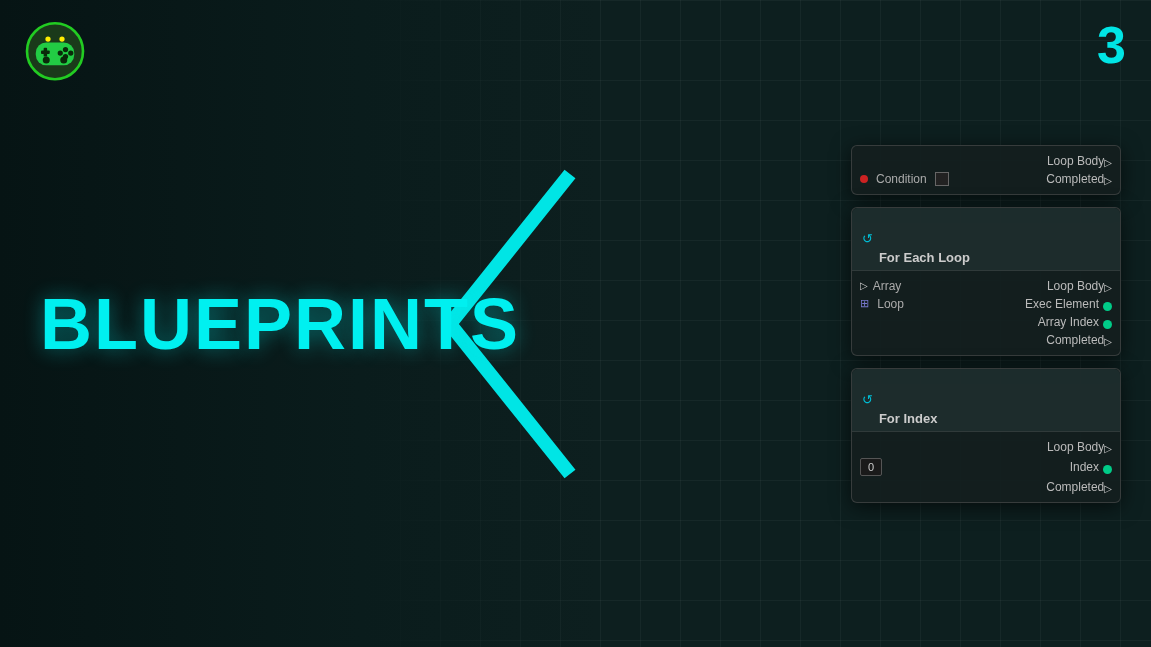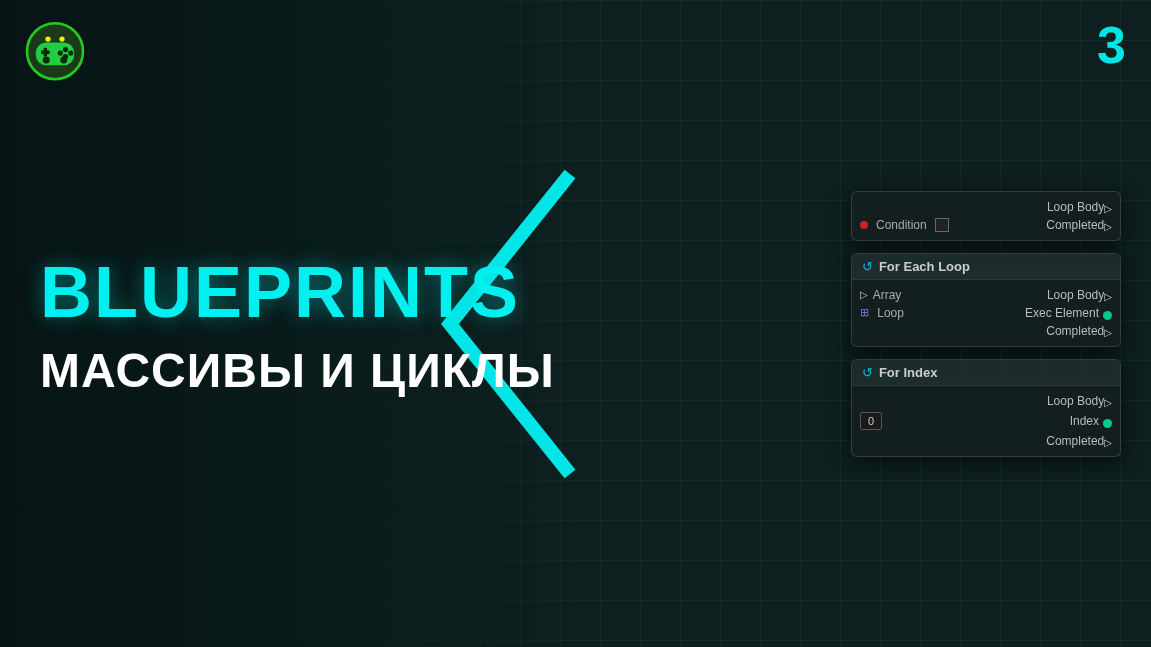--- a/index.html
+++ b/index.html
@@ -120,20 +120,21 @@
       display: flex;
       align-items: center;
       gap: 6px;
       border-bottom: 1px solid rgba(80,80,80,0.4);
     }
 
     .node-title-text {
       color: #cccccc;
       font-size: 13px;
       font-weight: bold;
+      margin-top: 37px;
     }
 
     .node-icon {
       color: #00bcd4;
       font-size: 13px;
     }
 
     .node-body {
       padding: 6px 0;
     }
@@ -256,21 +257,20 @@
 <div class="episode-num">3</div>
 
 <div class="chevron">
   <svg viewBox="0 0 220 320" xmlns="http://www.w3.org/2000/svg">
     <polyline points="180,10 60,160 180,310" fill="none" stroke="#00e5e5" stroke-width="14" stroke-linejoin="miter"></polyline>
   </svg>
 </div>
 
 <div class="left-content">
   <div class="title-blueprints">BLUEPRINTS</div>
-  <div class="title-sub">МАССИВЫ И ЦИКЛЫ</div>
 </div>
 
 <div class="nodes-area">
 
   <div class="node-card-partial">
     <div class="pin-row">
       <div class="pin-left"></div>
       <div class="pin-right">
         <span>Loop Body</span>
         <span class="exec-arrow">▷</span>
@@ -311,20 +311,27 @@
         <div class="pin-left">
           <span class="grid-icon">⊞</span>
           <span>Loop</span>
         </div>
         <div class="pin-right">
           <span>Exec Element</span>
           <span class="pin-dot"></span>
         </div>
       </div>
 
+      <div class="pin-row">
+        <div class="pin-left"></div>
+        <div class="pin-right">
+          <span>Array Index</span>
+          <span class="pin-dot"></span>
+        </div>
+      </div>
 
       <div class="pin-row">
         <div class="pin-left"></div>
         <div class="pin-right">
           <span>Completed</span>
           <span class="exec-arrow">▷</span>
         </div>
       </div>
     </div>
   </div>

